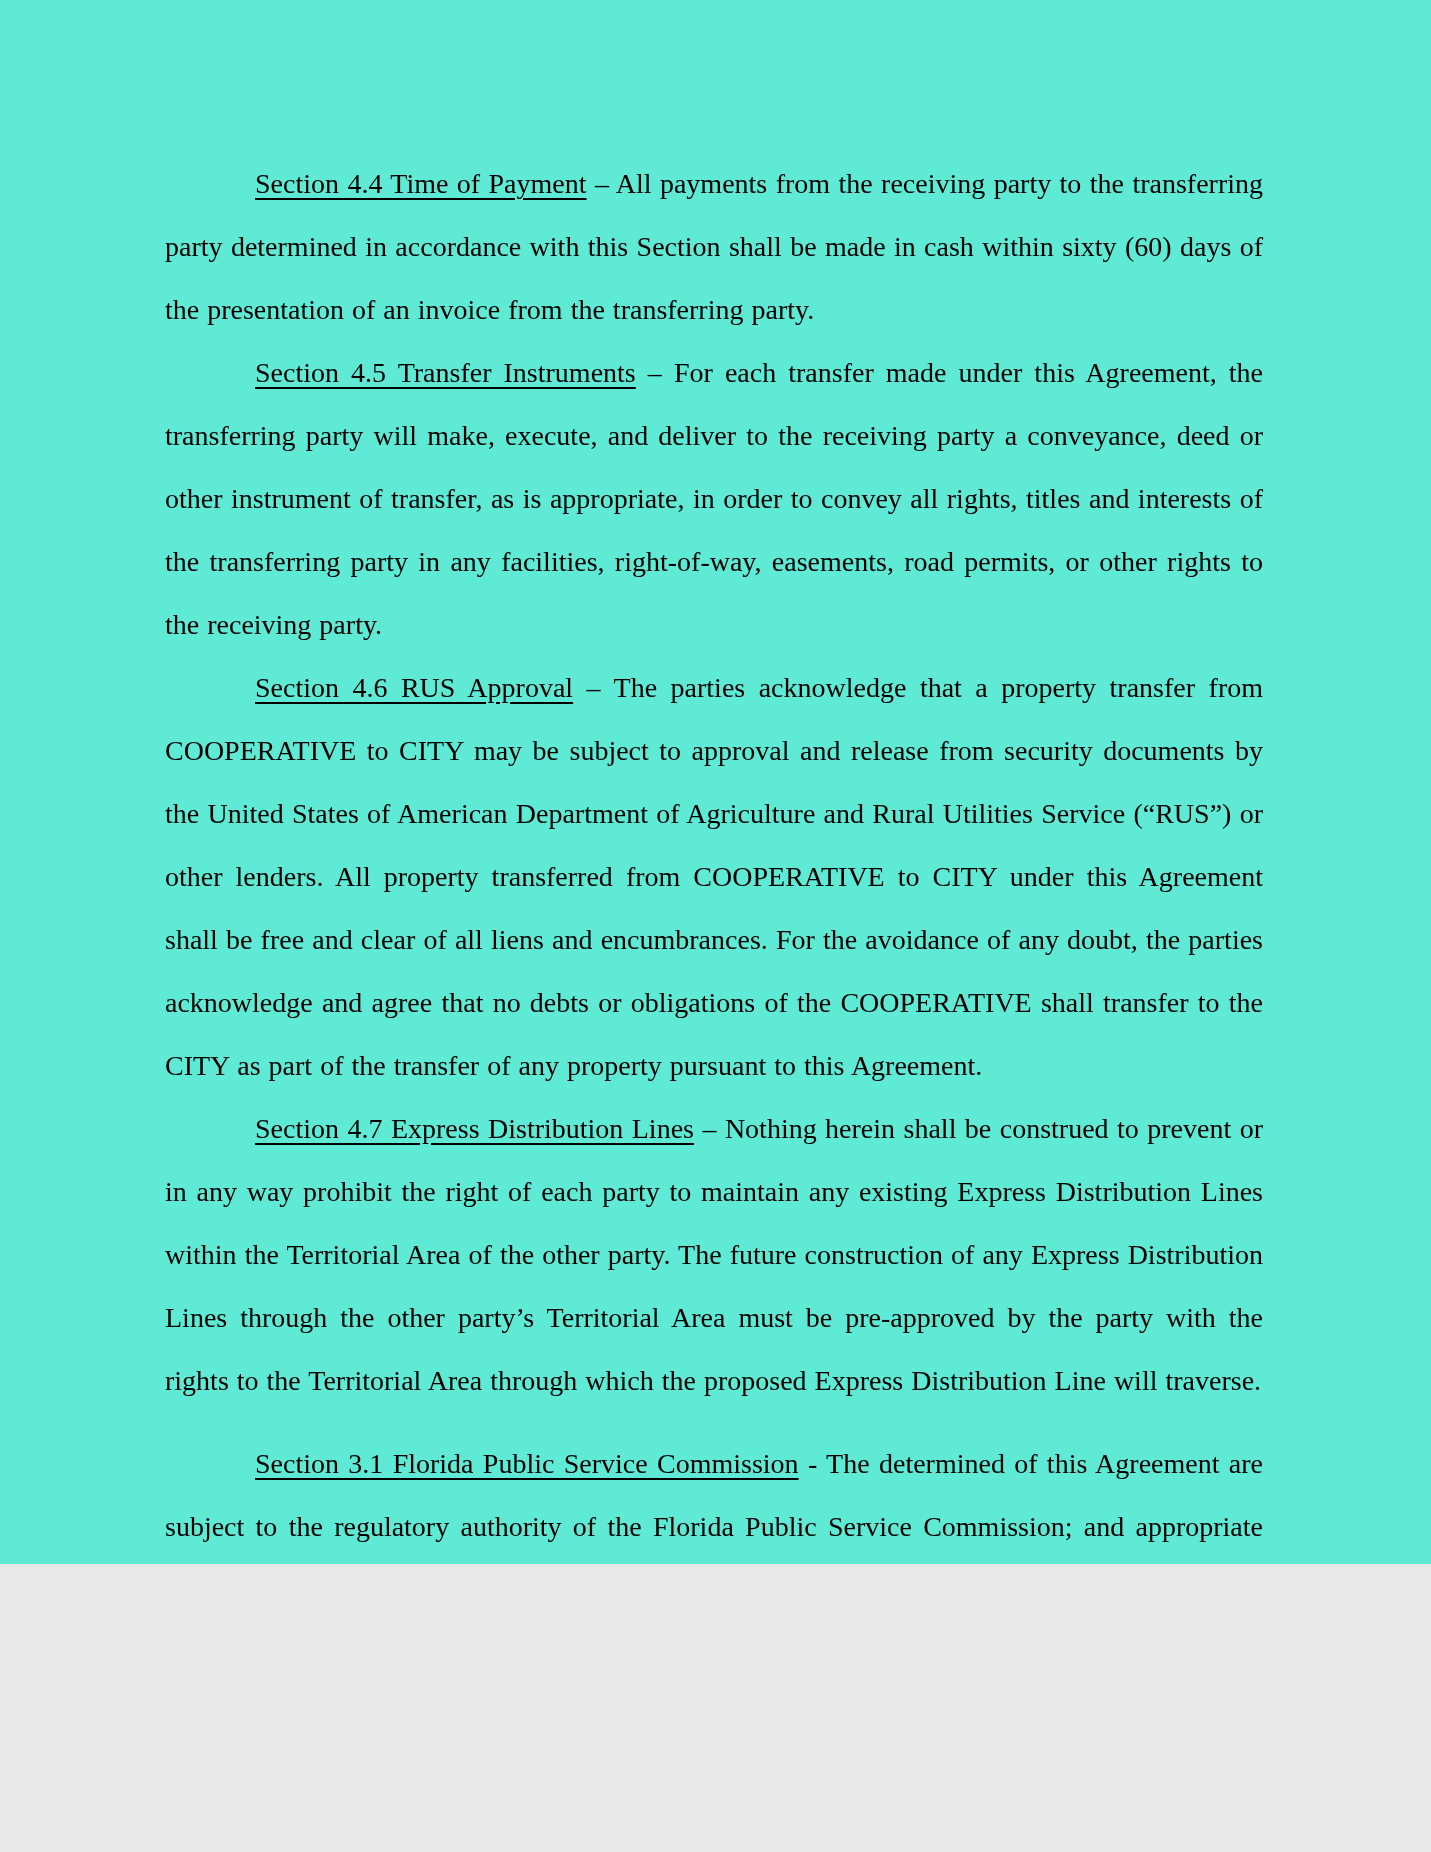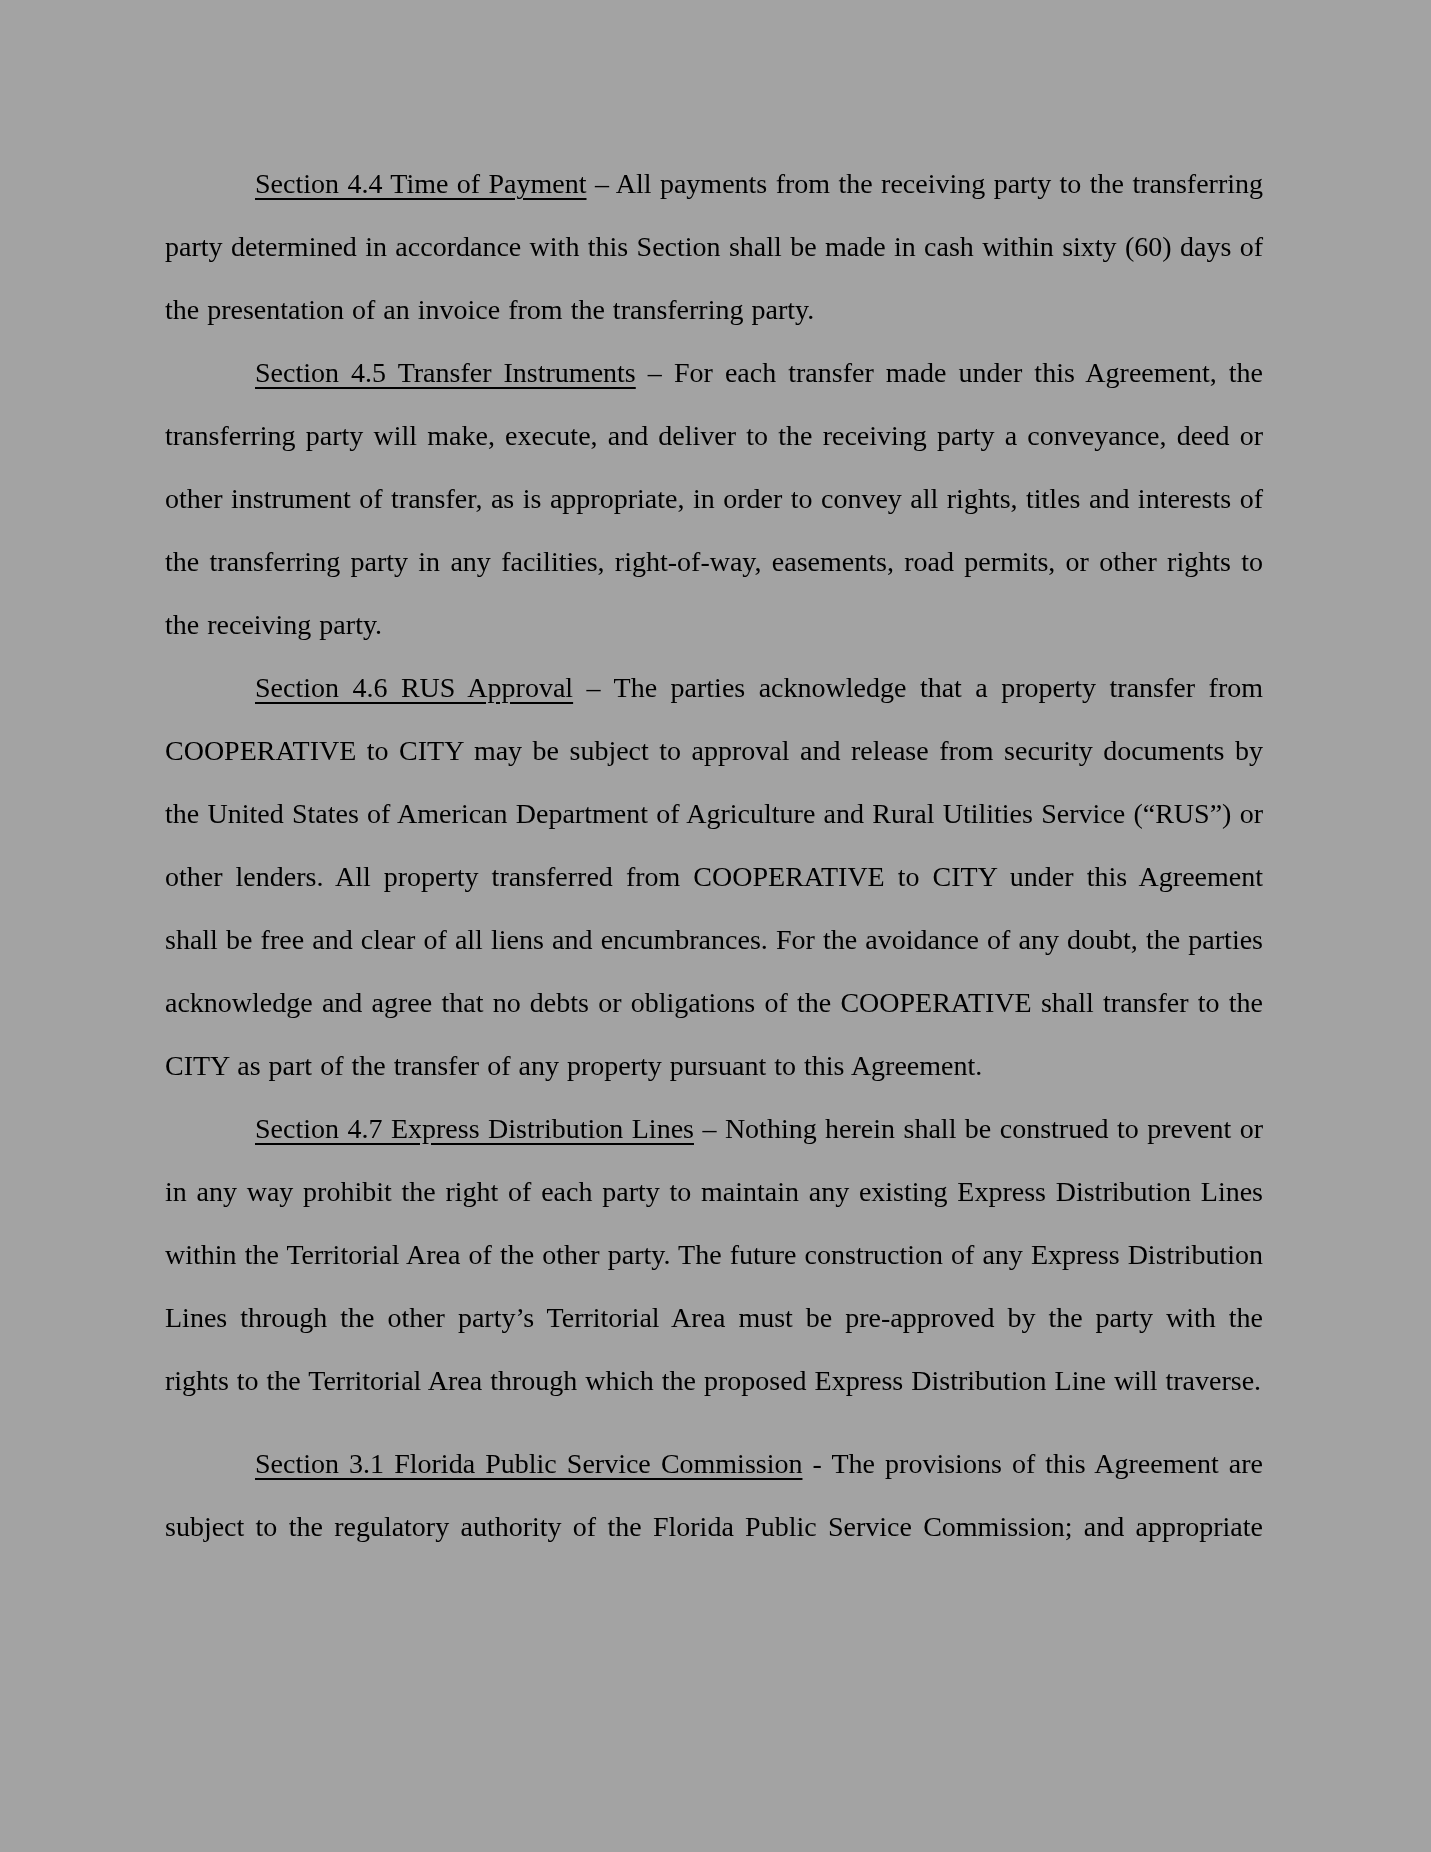--- a/index.html
+++ b/index.html
@@ -3,22 +3,22 @@
 <meta charset="utf-8">
 <style>
   html, body {
     margin: 0;
     padding: 0;
     background: #e8e8e8;
   }
   .page {
     position: relative;
     width: 1431px;
-    height: 1852px;
-    background: #a3a3a3;
+    height: 1564px;
+    background: #5eead4;
     color: #000000;
     font-family: "Liberation Serif", "DejaVu Serif", serif;
     overflow: hidden;
   }
   .content {
     position: absolute;
     left: 165px;
     top: 152px;
     width: 1098px;
   }
@@ -72,17 +72,17 @@
 
     <p class="para"><span class="heading-underline">Section 4.4 Time of Payment</span><span> – </span><span>All payments from the receiving party to the transferring party determined in accordance with this Section shall be made in cash within sixty (60) days of the presentation of an invoice from the transferring party.</span></p>
 
     <p class="para"><span class="heading-underline">Section 4.5 Transfer Instruments</span><span> – </span><span>For each transfer made under this Agreement, the transferring party will make, execute, and deliver to the receiving party a conveyance, deed or other instrument of transfer, as is appropriate, in order to convey all rights, titles and interests of the transferring party in any facilities, right-of-way, easements, road permits, or other rights to the receiving party.</span></p>
 
     <p class="para"><span class="heading-underline">Section 4.6 RUS Approval</span><span> – </span><span>The parties acknowledge that a property transfer from COOPERATIVE to CITY may be subject to approval and release from security documents by the United States of American Department of Agriculture and Rural Utilities Service (“RUS”) or other lenders. All property transferred from COOPERATIVE to CITY under this Agreement shall be free and clear of all liens and encumbrances.  For the avoidance of any doubt, the parties acknowledge and agree that no debts or obligations of the COOPERATIVE shall transfer to the CITY as part of the transfer of any property pursuant to this Agreement.</span></p>
 
     <p class="para"><span class="heading-underline">Section 4.7 Express Distribution Lines</span><span> – </span><span>Nothing herein shall be construed to prevent or in any way prohibit the right of each party to maintain any existing Express Distribution Lines within the Territorial Area of the other party. The future construction of any Express Distribution Lines through the other party’s Territorial Area must be pre-approved by the party with the rights to the Territorial Area through which the proposed Express Distribution Line will traverse.</span></p>
 
 
-    <p class="para para-last"><span class="heading-underline">Section 3.1 Florida Public Service Commission</span><span> - </span><span>The provisions of this Agreement are subject to the regulatory authority of the Florida Public Service Commission; and appropriate</span></p>
+    <p class="para para-last"><span class="heading-underline">Section 3.1 Florida Public Service Commission</span><span> - </span><span>The determined of this Agreement are subject to the regulatory authority of the Florida Public Service Commission; and appropriate</span></p>
 
   </main>
 
 </div>
 
 </body></html>

